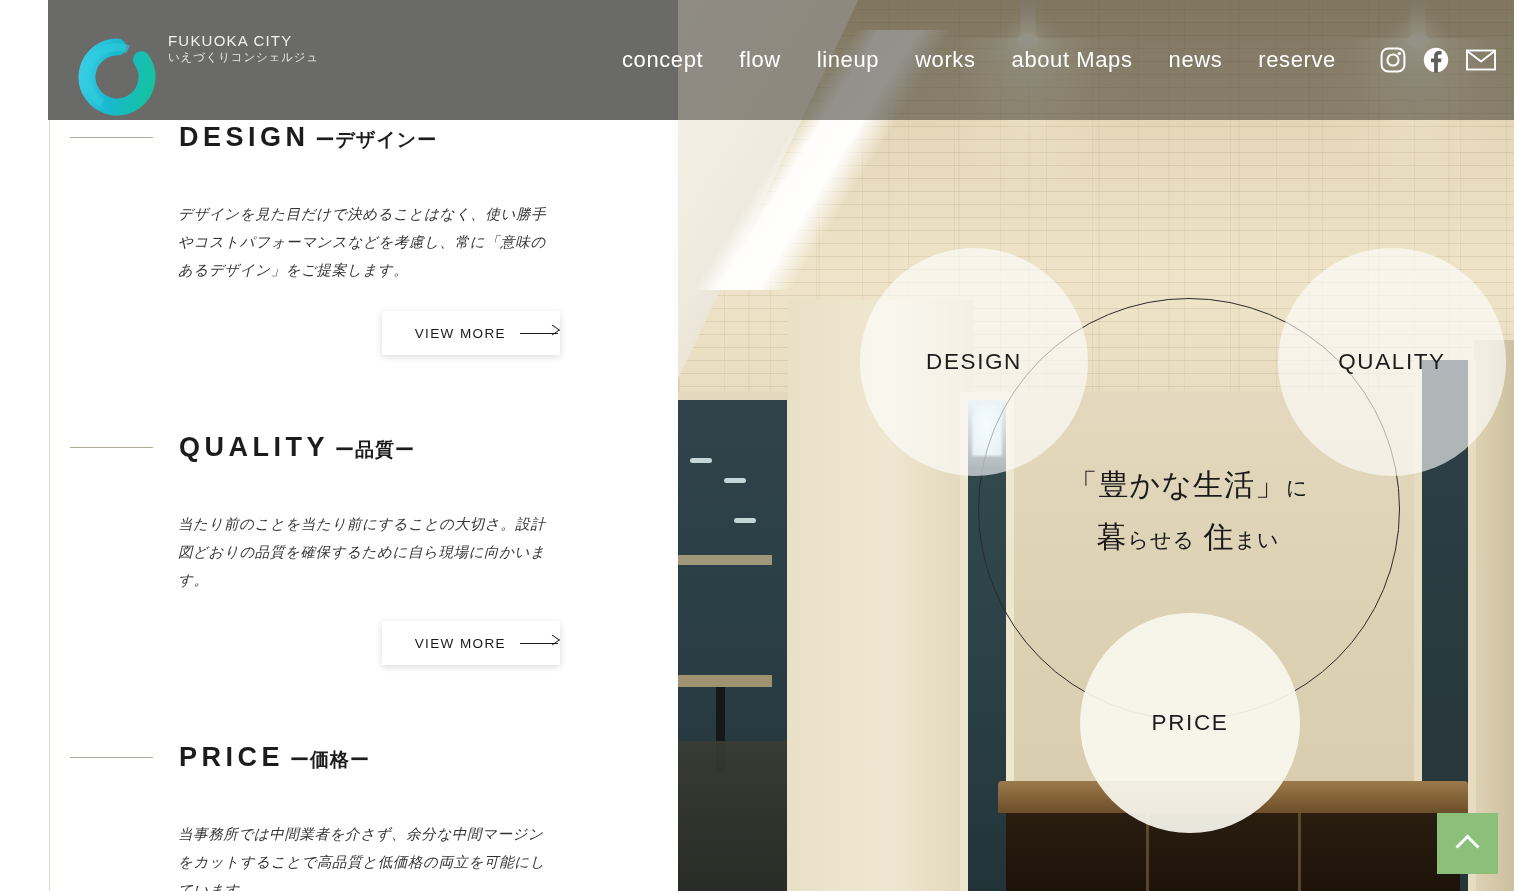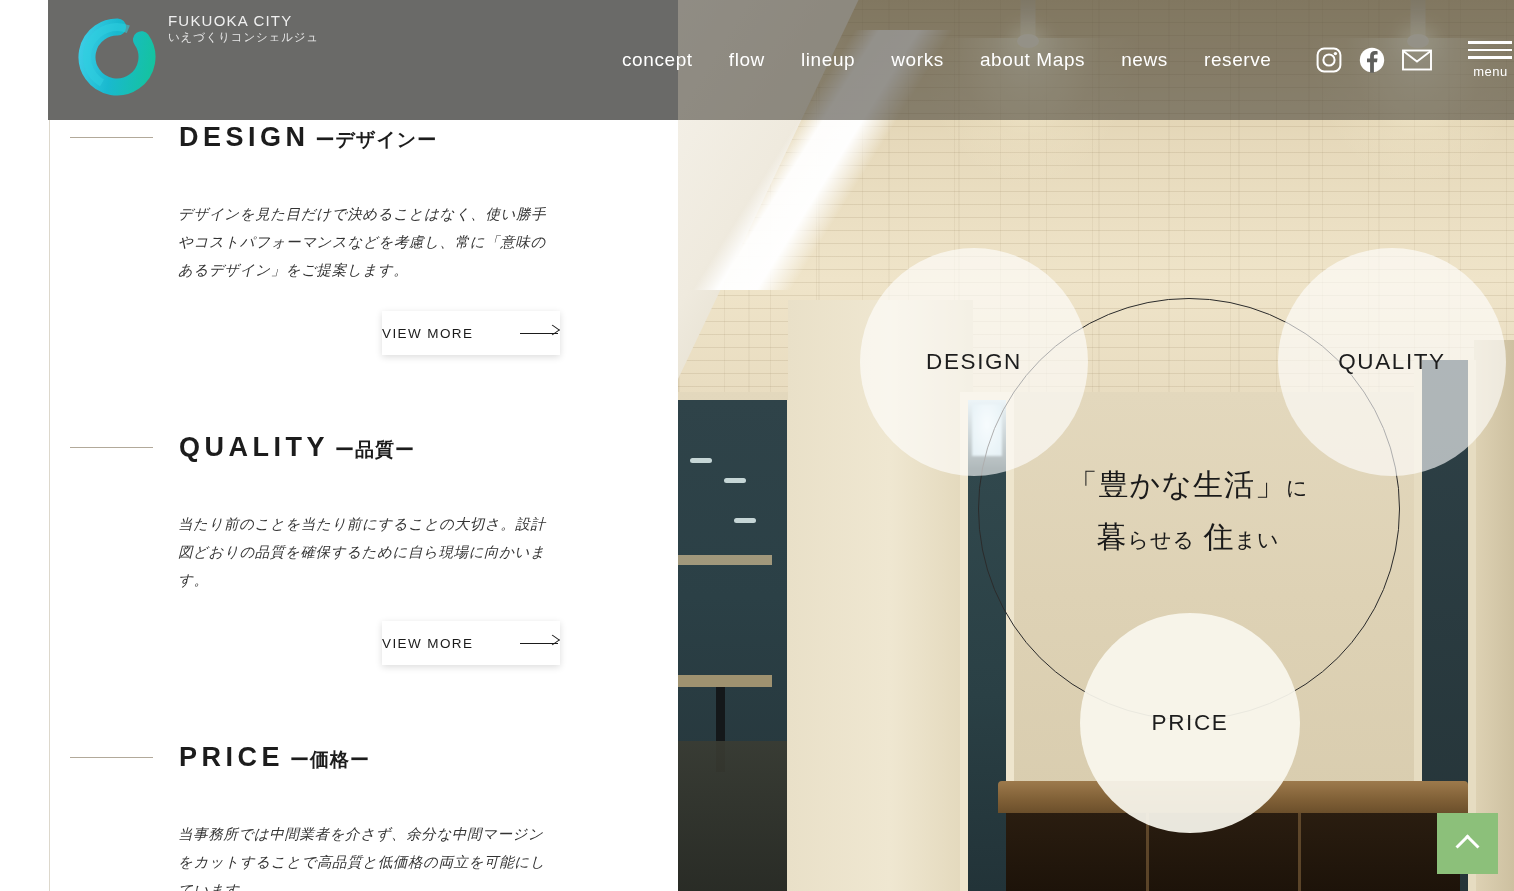--- a/index.html
+++ b/index.html
@@ -156,21 +156,21 @@
     font-size: 27px; letter-spacing: 4.5px; color: #1c1c1c; font-weight: 700;
     white-space: nowrap;
   }
   .sec-title .jp { font-size: 19px; letter-spacing: 1px; margin-left: 6px; }
   .sec-body {
     margin: 47px 0 0 178px; width: 378px;
     font-size: 14.5px; line-height: 28px; color: #333; letter-spacing: .6px; font-style: italic;
   }
   .viewmore-wrap { margin: 27px 0 0 382px; }
   .viewmore {
-    display: inline-flex; align-items: center; justify-content: space-between;
+    display: inline-flex; align-items: center; justify-content: flex-end;
     width: 178px; height: 44px; background: #fff;
     box-shadow: 0 2px 7px rgba(0,0,0,.14);
     font-size: 13.5px; letter-spacing: 1.4px; color: #1b1b1b; cursor: pointer;
   }
   .viewmore .arrow {
     display: inline-block; margin-left: 14px; width: 40px; height: 9px; position: relative;
   }
   .viewmore .arrow::before {
     content: ""; position: absolute; left: 0; top: 4px; width: 38px; height: 1px; background: #1b1b1b;
   }
@@ -187,34 +187,34 @@
   }
   .header-bg-left {
     position: absolute; left: 48px; top: 0; width: 630px; height: 120px;
     background: rgba(95,95,92,.93);
   }
   .header-bg-right {
     position: absolute; left: 678px; top: 0; width: 836px; height: 120px;
     background: rgba(60,56,48,.55);
   }
   .brand {
-    position: absolute; left: 78px; top: 12px; display: flex; align-items: flex-start; z-index: 3; justify-content: flex-end;
+    position: absolute; left: 78px; top: 32px; display: flex; align-items: flex-start; z-index: 3; justify-content: flex-end;
   }
   .brand-ring { width: 78px; height: 78px; position: relative; margin-top: 6px; }
   .brand-text { margin-left: 12px; color: #fff; }
   .brand-sup { font-size: 15px; letter-spacing: 1.2px; color: #f0f0f0; }
   .brand-main { font-size: 34px; letter-spacing: 2.5px; line-height: 38px; color: #fff; font-weight: 300; }
   .brand-sub { font-size: 11.5px; letter-spacing: .8px; color: #e8e8e8; margin-top: 1px; font-family: Liberation Mono, monospace; }
 
   .nav {
     position: absolute; left: 604px; top: 0; height: 120px;
     display: flex; align-items: center; gap: 0; z-index: 3;
   }
   .nav a {
-    color: #fff; font-size: 19px; letter-spacing: .6px; text-decoration: none;
+    color: #fff; font-size: 22px; letter-spacing: .6px; text-decoration: none;
     padding: 0 18px; cursor: pointer; white-space: nowrap;
   }
   .social { display: flex; align-items: center; gap: 17px; margin-left: 26px; }
   .social svg { display: block; cursor: pointer; }
   .hamburger {
     margin-left: 36px; width: 46px; cursor: pointer; text-align: center; color: #fff;
   }
   .hamburger .bar { width: 44px; height: 2.5px; background: #fff; margin-bottom: 5px; }
   .hamburger .mlabel { font-size: 13px; letter-spacing: .5px; margin-top: 1px; }
 

